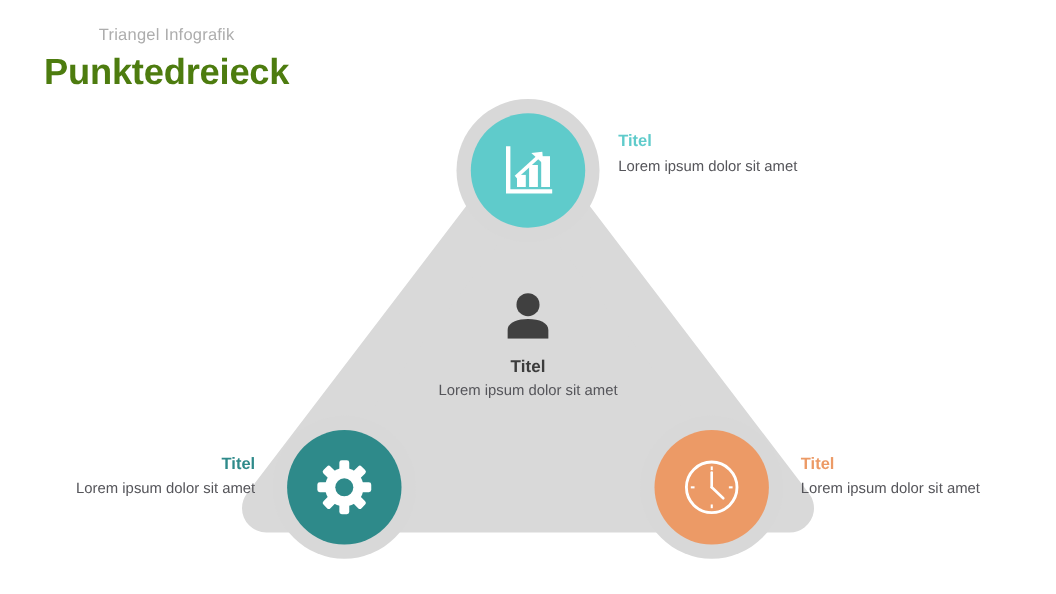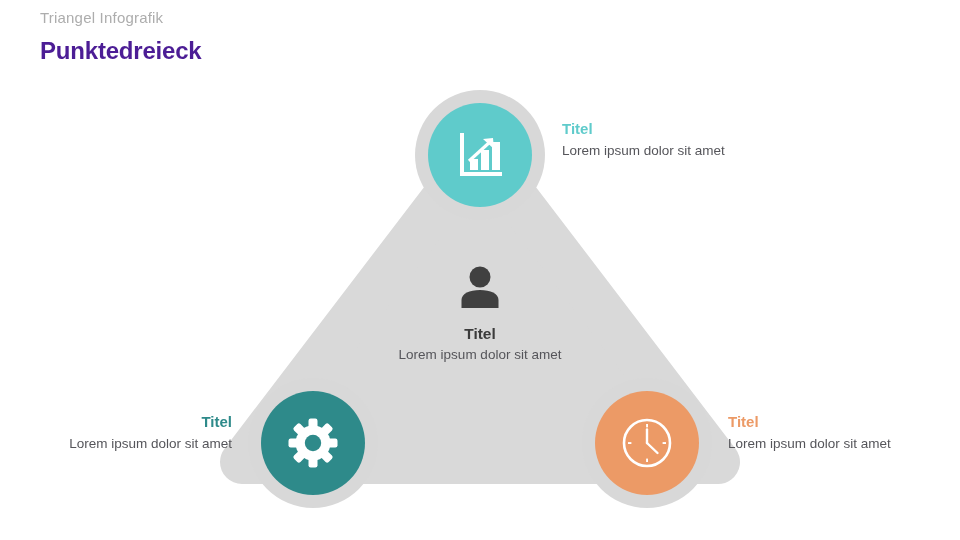--- a/index.html
+++ b/index.html
@@ -5,27 +5,27 @@
   * { margin:0; padding:0; box-sizing:border-box; }
   html, body {
     width:960px; height:540px;
     background:#ffffff;
     font-family:"Liberation Sans", sans-serif;
     overflow:hidden;
   }
   .slide { position:relative; width:960px; height:540px; background:#fff; }
 
   
-  .header { position:absolute; left:40px; top:8px; }
+  .header { position:absolute; left:40px; top:22px;text-align:center; }
   .subtitle {
     font-size:15px; color:#ADADAD; letter-spacing:.2px;
     font-weight:400; line-height:20px;
   }
   .title {
-    font-size:24px; color:#4c1d95; font-weight:bold;
+    font-size:33px; color:#4d7c0f; font-weight:bold;
     letter-spacing:-.2px; line-height:34px; margin-top:6px;
   }
 
   
   .triangle-wrap { position:absolute; left:0; top:0; width:960px; height:540px; }
   .ring {
     position:absolute; border-radius:50%; background:#D8D8D8;
   }
   .disc {
     position:absolute; border-radius:50%;

